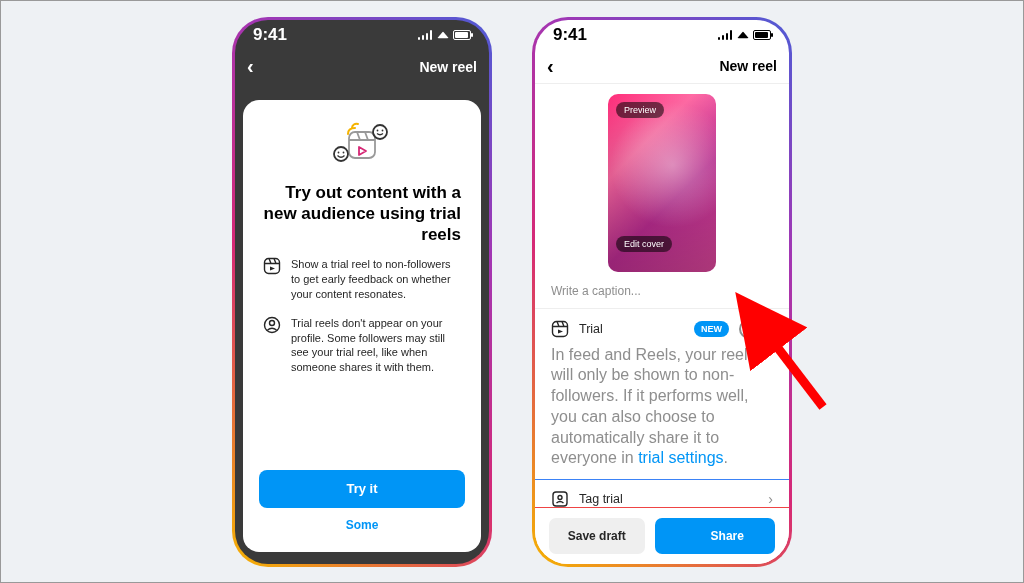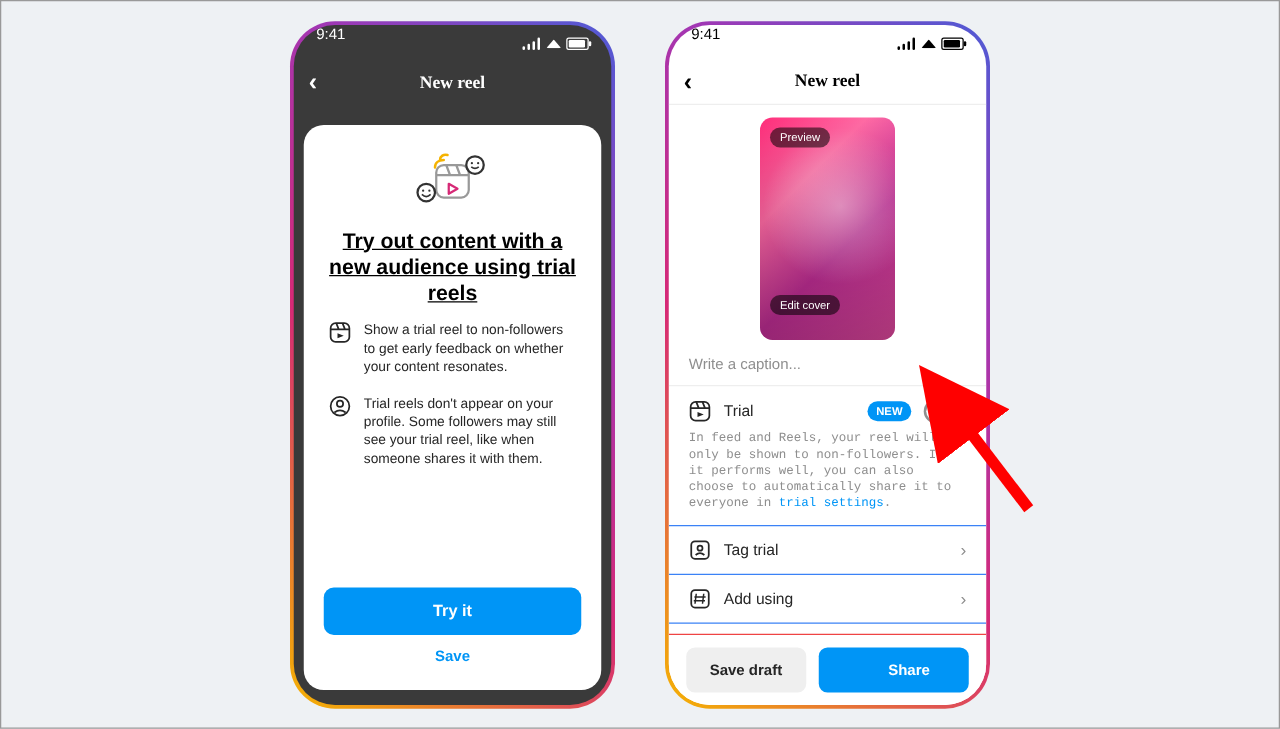--- a/index.html
+++ b/index.html
@@ -25,50 +25,50 @@
   .phone {
     width: 100%;
     height: 100%;
     border-radius: 33px;
     overflow: hidden;
     position: relative;
   }
   .phone-bg-dark { background:#3a3a3a; }
   .phone-bg-light { background:#fff; }
 
-  .status-bar { height: 30px; display:flex; justify-content:space-between; padding:0 18px; font-size:12px; font-weight:400; }
+  .status-bar { height: 30px; display:flex; align-items:center; justify-content:space-between; padding:0 18px; font-size:17px; font-weight:700; }
   .st-white { color:#fff; }
   .st-black { color:#000; }
   .status-icons { display:flex; gap:4px; align-items:center; }
   .bars { width:15px; height:10px; position:relative; }
   .bars span { position:absolute; bottom:0; width:2px; background:currentColor; border-radius:1px;}
   .bars span:nth-child(1){height:3px;left:0}
   .bars span:nth-child(2){height:5px;left:4px}
   .bars span:nth-child(3){height:7px;left:8px}
   .bars span:nth-child(4){height:10px;left:12px}
   .wifi { width:0;height:0;border-left:6px solid transparent;border-right:6px solid transparent;border-bottom:10px solid currentColor;border-radius:2px; transform:scaleY(0.7);}
   .batt { width:18px;height:10px;border:1px solid currentColor;border-radius:2px;position:relative;}
   .batt::after{content:'';position:absolute;right:-3px;top:2px;width:2px;height:4px;background:currentColor;border-radius:1px;}
   .batt::before{content:'';position:absolute;left:1px;top:1px;bottom:1px;width:13px;background:currentColor;border-radius:1px;}
 
   .nav-bar { height: 34px; display:flex; align-items:center; padding:0 12px; font-size:14px; font-weight:600;}
   .nav-dark { color:#fff; }
   .nav-light { color:#000; border-bottom:1px solid #eee;}
   .nav-back { font-size:20px; width:20px; }
-  .nav-title { flex:1; text-align:center; margin-left:-20px;font-family:Liberation Serif, serif;}
+  .nav-title { flex:1; text-align:right; margin-left:-20px;}
 
   
   .left-inner { position:absolute; inset:0; }
   .modal {
     position:absolute; left:8px; right:8px; top:80px; bottom:12px;
     background:#fff; border-radius:16px; padding:18px 16px 10px;
     display:flex; flex-direction:column;
   }
   .modal-icon { height:54px; display:flex; justify-content:center; margin-bottom:10px;}
-  .modal-title { font-size:17px; font-weight:700; line-height:1.25; text-align:center; padding:0 4px 12px;text-decoration:underline; }
+  .modal-title { font-size:17px; font-weight:700; line-height:1.25; text-align:right; padding:0 4px 12px; }
   .modal-list { flex:1; display:flex; flex-direction:column; gap:14px; padding:0 4px; font-size:11px; color:#262626; line-height:1.35;}
   .modal-item { display:flex; gap:10px; }
   .mi-icon { width:18px; flex-shrink:0; }
   .btn-primary { background:#0095f6; color:#fff; border:none; border-radius:8px; font-size:13px; font-weight:600; height:38px; margin-top:10px;}
   .btn-close { background:none; border:none; color:#0095f6; font-size:12px; font-weight:600; height:34px;}
 
   
   .right-inner { position:absolute; inset:0; display:flex; flex-direction:column; }
   .preview-wrap { display:flex; justify-content:center; padding:10px 0 8px; }
   .preview {
@@ -81,21 +81,21 @@
   .pill-bot { bottom:20px; left:8px; }
   .caption-row { padding:4px 16px 10px; color:#8e8e8e; font-size:12px; border-bottom:1px solid #eee; }
   .section { padding:10px 16px; border-bottom:1px solid #3b82f6; }
   .row { display:flex; align-items:center; gap:10px; font-size:12.5px; color:#262626; font-weight:500;}
   .row-icon { width:18px; height:18px; display:flex; align-items:center; justify-content:center; }
   .row-label { flex:1; }
   .chev { color:#8e8e8e; font-size:14px;}
   .new-badge { background:#0095f6; color:#fff; font-size:9px; font-weight:700; padding:3px 7px; border-radius:9px; }
   .toggle { width:34px; height:20px; background:#8e8e8e; border-radius:10px; position:relative; }
   .toggle::after{content:'';position:absolute;width:16px;height:16px;background:#fff;border-radius:50%;top:2px;left:2px;}
-  .trial-desc { font-size:10px; color:#8e8e8e; line-height:1.3; margin-top:6px;font-family:Liberation Mono, monospace; }
+  .trial-desc { font-size:16px; color:#8e8e8e; line-height:1.3; margin-top:6px; }
   .trial-desc .link { color:#0095f6; }
   .bottom-bar { margin-top:auto; padding:10px 14px; display:flex; gap:10px; border-top:1px solid #ef4444; background:#fff;}
   .btn-draft { flex:1; height:36px; border:none; border-radius:7px; background:#efefef; color:#262626; font-size:12px; font-weight:600;}
   .btn-share { flex:1; height:36px; border:none; border-radius:7px; background:#0095f6; color:#fff; font-size:12px; font-weight:600;padding-left:25px;}
   .scroll-area { flex:1; overflow:hidden; display:flex; flex-direction:column; }
   .options-area { overflow:hidden; }
   .partial { opacity:0.7; }
 
   svg { display:block; }
 </style>
@@ -160,21 +160,21 @@
                 <svg width="18" height="18" viewBox="0 0 18 18">
                     <circle cx="9" cy="9" r="7.5" fill="none" stroke="#262626" stroke-width="1.4"></circle>
                     <circle cx="9" cy="7" r="2.5" fill="none" stroke="#262626" stroke-width="1.4"></circle>
                     <path d="M4.5 14 Q9 10.5 13.5 14" fill="none" stroke="#262626" stroke-width="1.4"></path>
                   </svg>
               </div>
               <div>Trial reels don't appear on your profile. Some followers may still see your trial reel, like when someone shares it with them.</div>
             </div>
           </div>
           <button class="btn-primary">Try it</button>
-          <button class="btn-close">Save</button>
+          <button class="btn-close">Some</button>
         </div>
       </div>
     </div>
   </div>
 
   <div class="phone-wrap" style="position:relative;">
     <div class="phone phone-bg-light">
       <div class="right-inner">
         <div class="status-bar st-black">
           <span>9:41</span>

